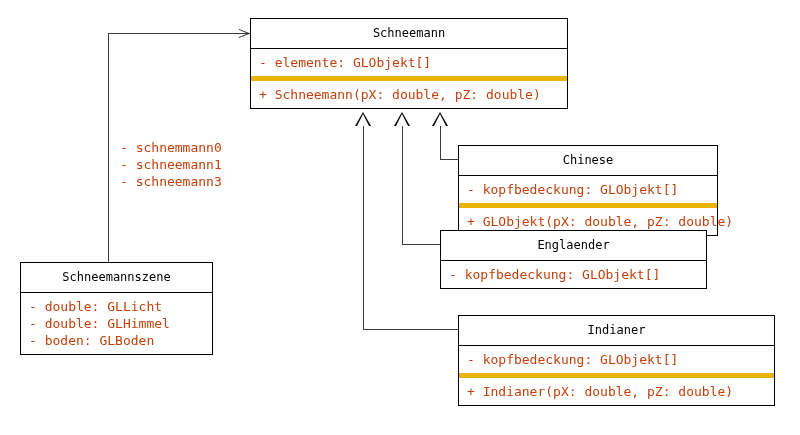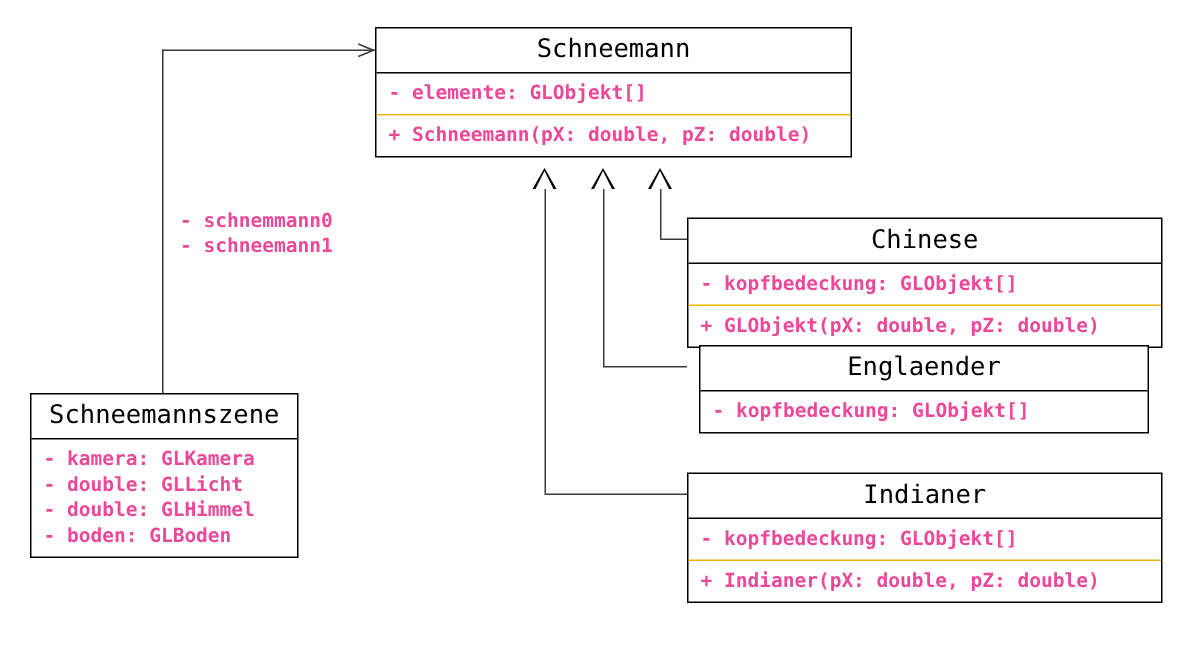--- a/index.html
+++ b/index.html
@@ -23,42 +23,41 @@
     position: absolute;
     box-sizing: border-box;
     border: 1px solid #000000;
     background: #ffffff;
     z-index: 3;
   }
   .uml-title {
     box-sizing: border-box;
     text-align: center;
     font-family: "DejaVu Sans Mono", monospace;
-    font-size: 17px;
+    font-size: 12px;
     line-height: 16px;
     padding: 6px 4px 7px 4px;
     color: #000000;
     white-space: nowrap;
     border-bottom: 1px solid #000000;
   }
   .uml-compartment {
     box-sizing: border-box;
     padding: 5px 0 5px 0;
   }
   .uml-compartment + .uml-compartment {
-    border-top: 1px solid #eab308;
+    border-top: 5px solid #eab308;
   }
   .uml-member {
     font-family: "DejaVu Sans Mono", monospace;
     font-size: 13px;
     line-height: 17px;
-    color: #ec4899;
+    color: #c2410c;
     white-space: pre;
     padding: 0 6px 0 8px;
-    font-weight: bold;
   }
 
   
   .label-list {
     position: absolute;
     z-index: 4;
   }
   .label-list .uml-member {
     padding-left: 0;
   }
@@ -159,55 +158,55 @@
   <div class="uml-class" style="left:250px; top:18px; width:318px;">
     <div class="uml-title">Schneemann</div>
     <div class="uml-compartment">
       <div class="uml-member">- elemente: GLObjekt[]</div>
     </div>
     <div class="uml-compartment">
       <div class="uml-member">+ Schneemann(pX: double, pZ: double)</div>
     </div>
   </div>
 
-  <div class="uml-class" style="left:458px; top:145px; width:317px;">
+  <div class="uml-class" style="left:458px; top:145px; width:260px;">
     <div class="uml-title">Chinese</div>
     <div class="uml-compartment">
       <div class="uml-member">- kopfbedeckung: GLObjekt[]</div>
     </div>
     <div class="uml-compartment">
       <div class="uml-member">+ GLObjekt(pX: double, pZ: double)</div>
     </div>
   </div>
 
-  <div class="uml-class" style="left:466px; top:230px; width:300px;">
+  <div class="uml-class" style="left:440px; top:230px; width:267px;">
     <div class="uml-title">Englaender</div>
     <div class="uml-compartment">
       <div class="uml-member">- kopfbedeckung: GLObjekt[]</div>
     </div>
   </div>
 
   <div class="uml-class" style="left:458px; top:315px; width:317px;">
     <div class="uml-title">Indianer</div>
     <div class="uml-compartment">
       <div class="uml-member">- kopfbedeckung: GLObjekt[]</div>
     </div>
     <div class="uml-compartment">
       <div class="uml-member">+ Indianer(pX: double, pZ: double)</div>
     </div>
   </div>
 
-  <div class="uml-class" style="left:20px; top:262px; width:179px;">
+  <div class="uml-class" style="left:20px; top:262px; width:193px;">
     <div class="uml-title">Schneemannszene</div>
     <div class="uml-compartment">
-      <div class="uml-member">- kamera: GLKamera</div>
       <div class="uml-member">- double: GLLicht</div>
       <div class="uml-member">- double: GLHimmel</div>
       <div class="uml-member">- boden: GLBoden</div>
     </div>
   </div>
 
   <div class="label-list" style="left:120px; top:139px;">
     <div class="uml-member">- schnemmann0</div>
     <div class="uml-member">- schneemann1</div>
+    <div class="uml-member">- schneemann3</div>
   </div>
 
 </div>
 
 </body></html>

